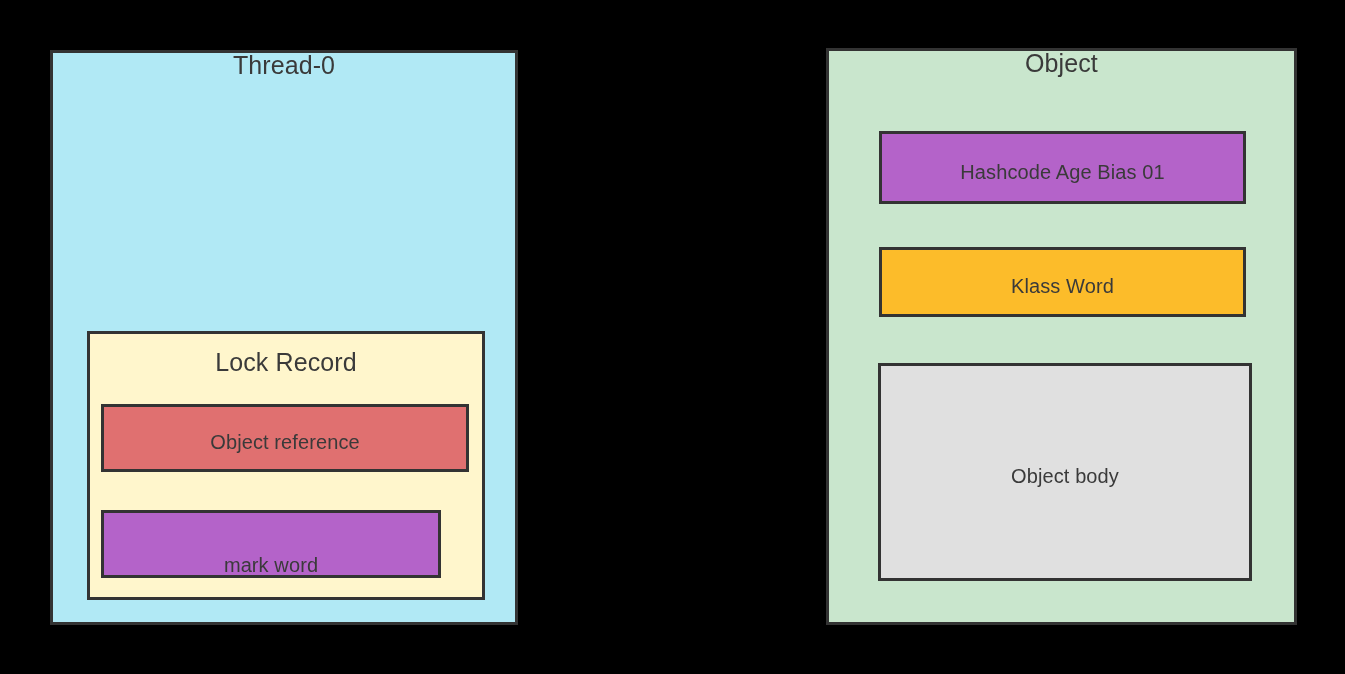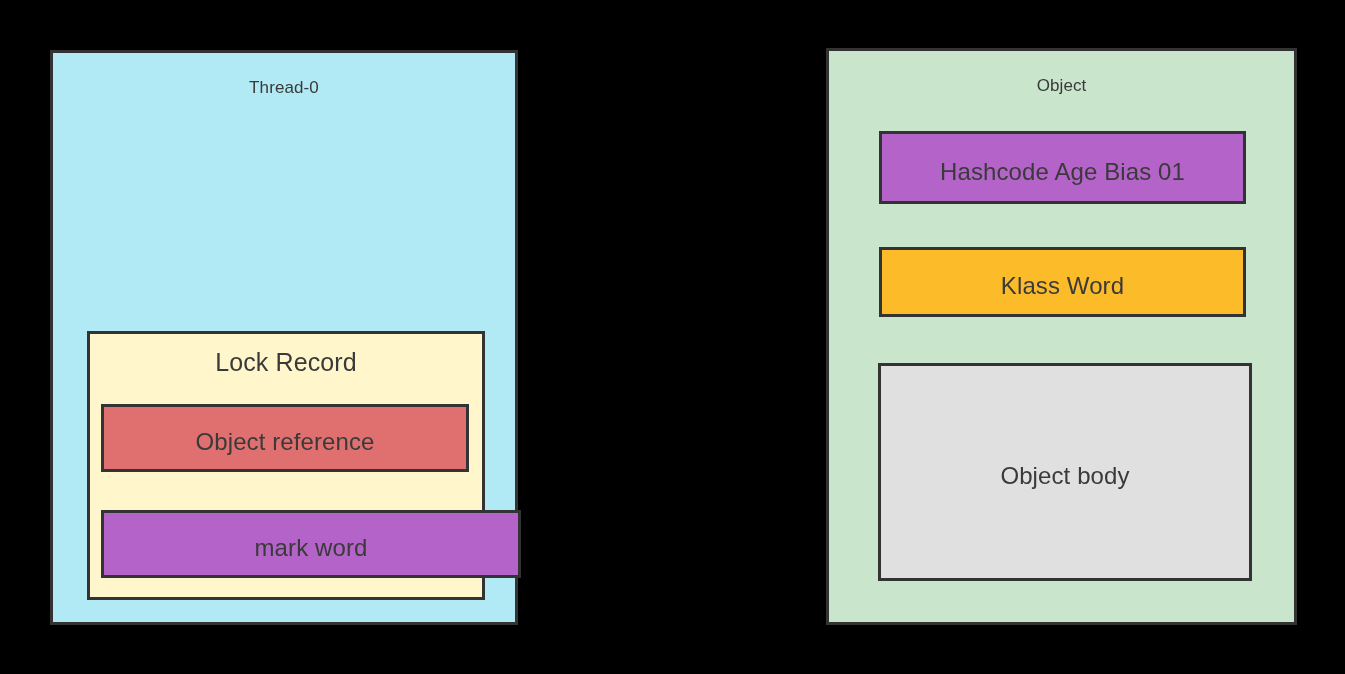--- a/index.html
+++ b/index.html
@@ -35,31 +35,30 @@
     white-space: nowrap;
     color: #3a3a3a;
     letter-spacing: 0.1px;
   }
 
   
   .container {
     align-items: flex-start;
   }
   .container > .label {
-    margin-top: 26px;
-    font-size: 17px;
+    font-size: 25px;
     line-height: 1;
   }
 
   
   .leaf {
     align-items: center;
   }
   .leaf > .label {
-    font-size: 24px;
+    font-size: 20px;
     line-height: 1;
     margin-top: 8px;
   }
 
   
   #thread-panel {
     left: 50px;  top: 50px;
     width: 468px; height: 575px;
     background: #b1e9f5;
   }
@@ -70,22 +69,23 @@
   }
   #lock-record > .label { margin-top: 16px; font-size: 25px; }
 
   #object-reference {
     left: 101px; top: 404px;
     width: 368px; height: 68px;
     background: #e07070;
   }
   #mark-word {
     left: 101px; top: 510px;
-    width: 420px; height: 68px;
+    width: 340px; height: 68px;
     background: #b463c9;
+    align-items: flex-end;
   }
 
   #object-panel {
     left: 826px; top: 48px;
     width: 471px; height: 577px;
     background: #c9e6cd;
   }
   #object-header {
     left: 879px; top: 131px;
     width: 367px; height: 73px;

